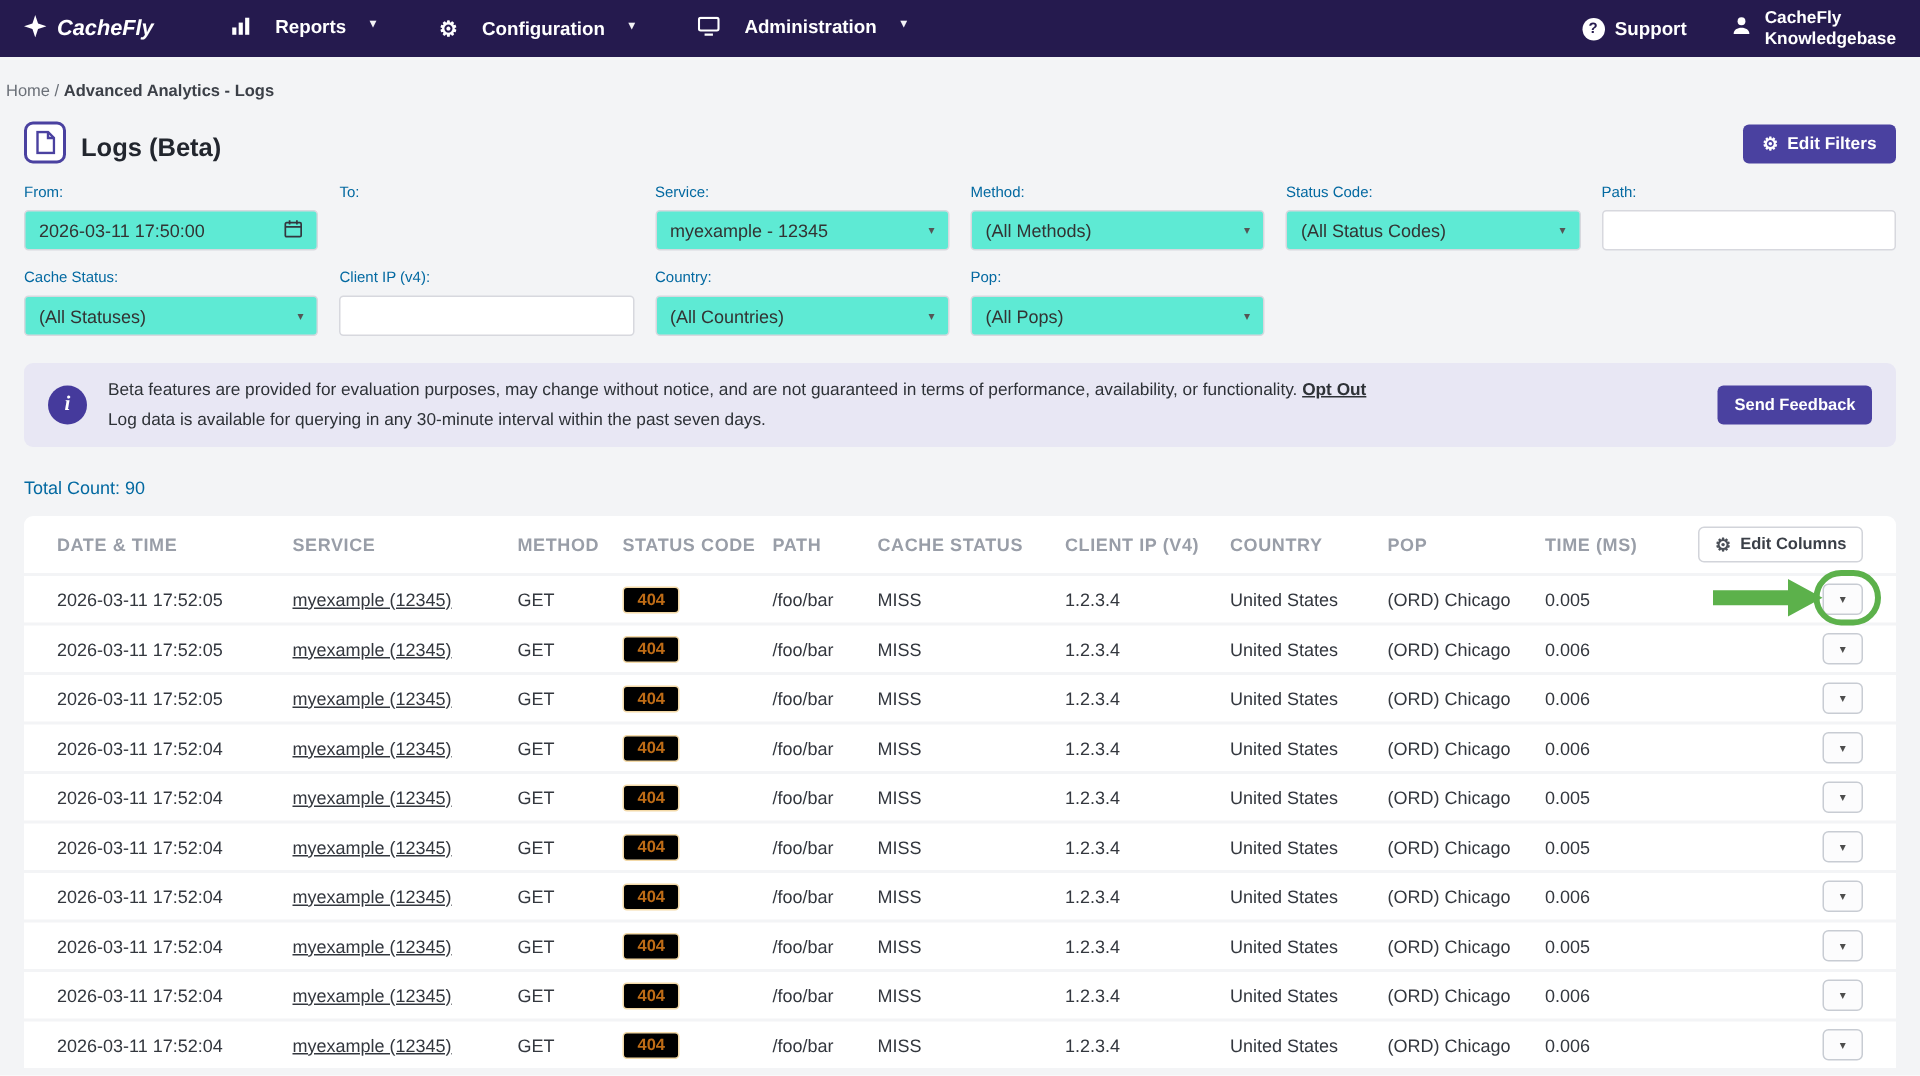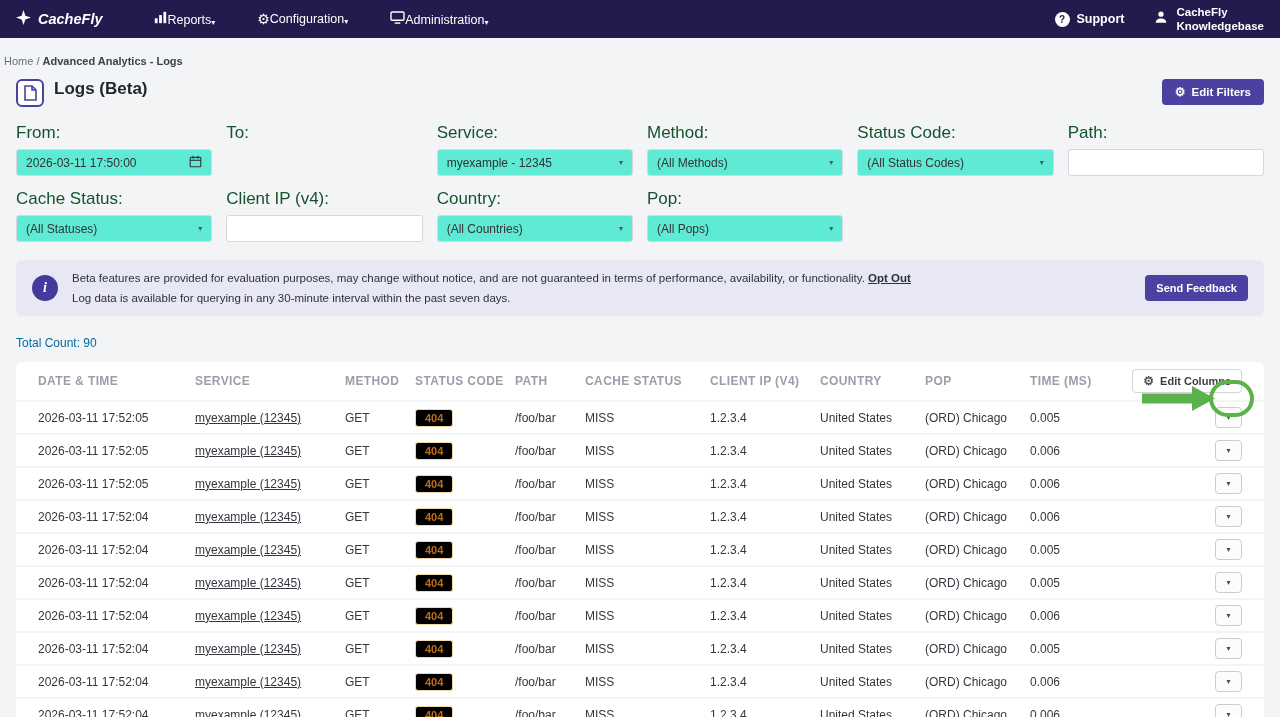--- a/index.html
+++ b/index.html
@@ -9,42 +9,42 @@
     background: #f3f4f6;
     overflow: hidden;
     position: relative;
     color: #333;
   }
 
   
   .topbar { height: 38px; background: #251a4e; display: flex; align-items: center; padding: 0 16px; color: #fff; }
   .brand { display: flex; align-items: center; gap: 7px; font-size: 14.5px; font-weight: 700; font-style: italic; margin-right: 52px; cursor: pointer; }
   .nav { display: flex; gap: 42px; align-items: center; }
-  .nav-item { display: flex; align-items: flex-end; gap: 0; font-size: 12.5px; font-weight: 400; cursor: pointer; }
+  .nav-item { display: flex; align-items: flex-start; gap: 16px; font-size: 12.5px; font-weight: 700; cursor: pointer; }
   .glyph-caret { font-size: 8px; opacity: .95; }
   .topbar-right { margin-left: auto; display: flex; align-items: center; gap: 30px; }
   .support-item { display: flex; align-items: center; gap: 7px; font-size: 12.5px; font-weight: 600; cursor: pointer; }
   .q-circle { width: 15px; height: 15px; border-radius: 50%; background: #fff; color: #251a4e; font-size: 10px; font-weight: 700; display: flex; align-items: center; justify-content: center; font-style: normal; }
   .kb-item { display: flex; align-items: center; gap: 8px; cursor: pointer; }
   .kb-text { font-size: 11.5px; font-weight: 700; line-height: 1.25; }
 
   
   .breadcrumb { margin: 17px 4px 0; font-size: 11px; color: #6b7078; }
   .breadcrumb .bc-home { color: #6b7078; cursor: pointer; }
   .breadcrumb .bc-current { color: #3c4048; font-weight: 600; }
-  .page-head { margin: 12px 16px 0; display: flex; align-items: flex-start; height: 30px; }
+  .page-head { margin: 12px 16px 0; display: flex; align-items: flex-end; height: 30px; }
   .doc-badge { width: 28px; height: 28px; border: 2px solid #4a41a0; border-radius: 6px; display: flex; align-items: center; justify-content: center; background: #fff; }
   .page-title { font-size: 17px; font-weight: 700; color: #22262e; margin-left: 10px; }
   .btn-purple { background: #4a41a0; color: #fff; border: none; border-radius: 4px; font-size: 11.5px; font-weight: 700; padding: 7px 13px; display: flex; align-items: center; gap: 6px; cursor: pointer; font-family: "Liberation Sans", sans-serif; }
   .gear-glyph { font-size: 12px; line-height: 1; font-style: normal; }
   .edit-filters { margin-left: auto; }
 
   
   .filters { margin: 14px 16px 0; display: grid; grid-template-columns: repeat(6, 1fr); column-gap: 14px; row-gap: 13px; }
-  .field-label { display: block; font-size: 17px; color: #14532d; margin-bottom: 6px; }
+  .field-label { display: block; font-size: 10px; color: #0369a1; margin-bottom: 6px; }
   .control { height: 27px; background: #5eead4; border: 1px solid #d7d8de; border-radius: 3px; display: flex; align-items: center; padding: 0 9px; font-size: 12px; color: #333; cursor: pointer; }
   .control .value { flex: 1; white-space: nowrap; overflow: hidden; }
   .select-caret { font-size: 8px; color: #555; margin-left: 6px; }
   .text-input { width: 100%; height: 27px; background: #fff; border: 1px solid #d7d8de; border-radius: 3px; padding: 0 9px; font-size: 12px; color: #333; font-family: "Liberation Sans", sans-serif; }
   .date-input { border: none; outline: none; flex: 1; font-size: 12px; color: #333; font-family: "Liberation Sans", sans-serif; background: transparent; }
 
   
   .banner { margin: 18px 16px 0; background: #e8e7f4; border-radius: 6px; padding: 8px 16px; display: flex; align-items: center; gap: 14px; }
   .info-circle { width: 26px; height: 26px; border-radius: 50%; background: #453a9c; color: #fff; display: flex; align-items: center; justify-content: center; font-size: 14px; font-weight: 700; font-style: italic; flex-shrink: 0; font-family: "Liberation Serif", serif; }
   .banner-text { font-size: 11.5px; color: #2e3237; line-height: 1.75; }

